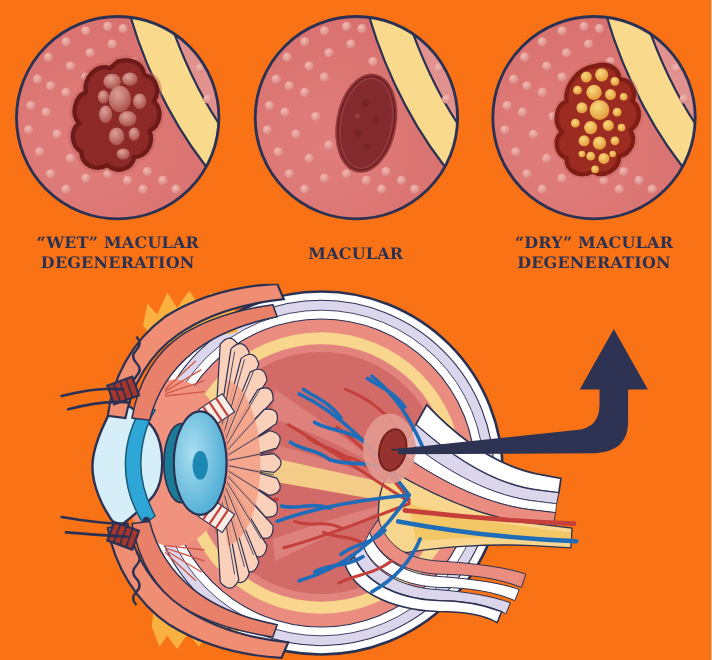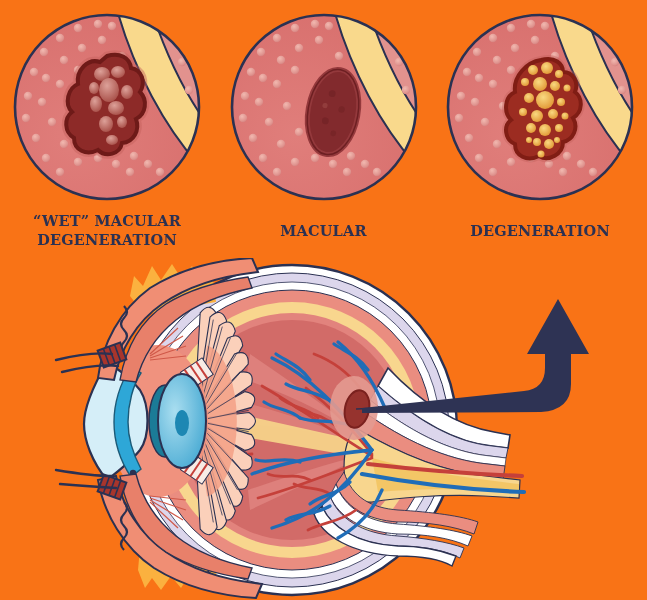--- a/index.html
+++ b/index.html
@@ -254,20 +254,21 @@
               <circle cx="92" cy="130" r="4" fill="url(#gradDrusen)"></circle>
               <circle cx="104" cy="132" r="5" fill="url(#gradDrusen)"></circle>
               <circle cx="84" cy="128" r="3" fill="url(#gradDrusen)"></circle>
               <circle cx="112" cy="128" r="3" fill="url(#gradDrusen)"></circle>
               <circle cx="96" cy="142" r="3.5" fill="url(#gradDrusen)"></circle>
             </g>
         </g>
         <circle cx="95" cy="95" r="92" fill="none" stroke="#2b3152" stroke-width="2.6"></circle>
       </svg>
       <div class="panel-label">
+        <span>“DRY” MACULAR</span>
         <span>DEGENERATION</span>
       </div>
     </div>
   </div>
 
   <div class="eye-wrap">
   <svg viewBox="0 0 647 342" width="647" height="342">
 
     <g>
       <circle cx="292" cy="172" r="165" fill="#ffffff" stroke="#2b3152" stroke-width="2.4"></circle>

